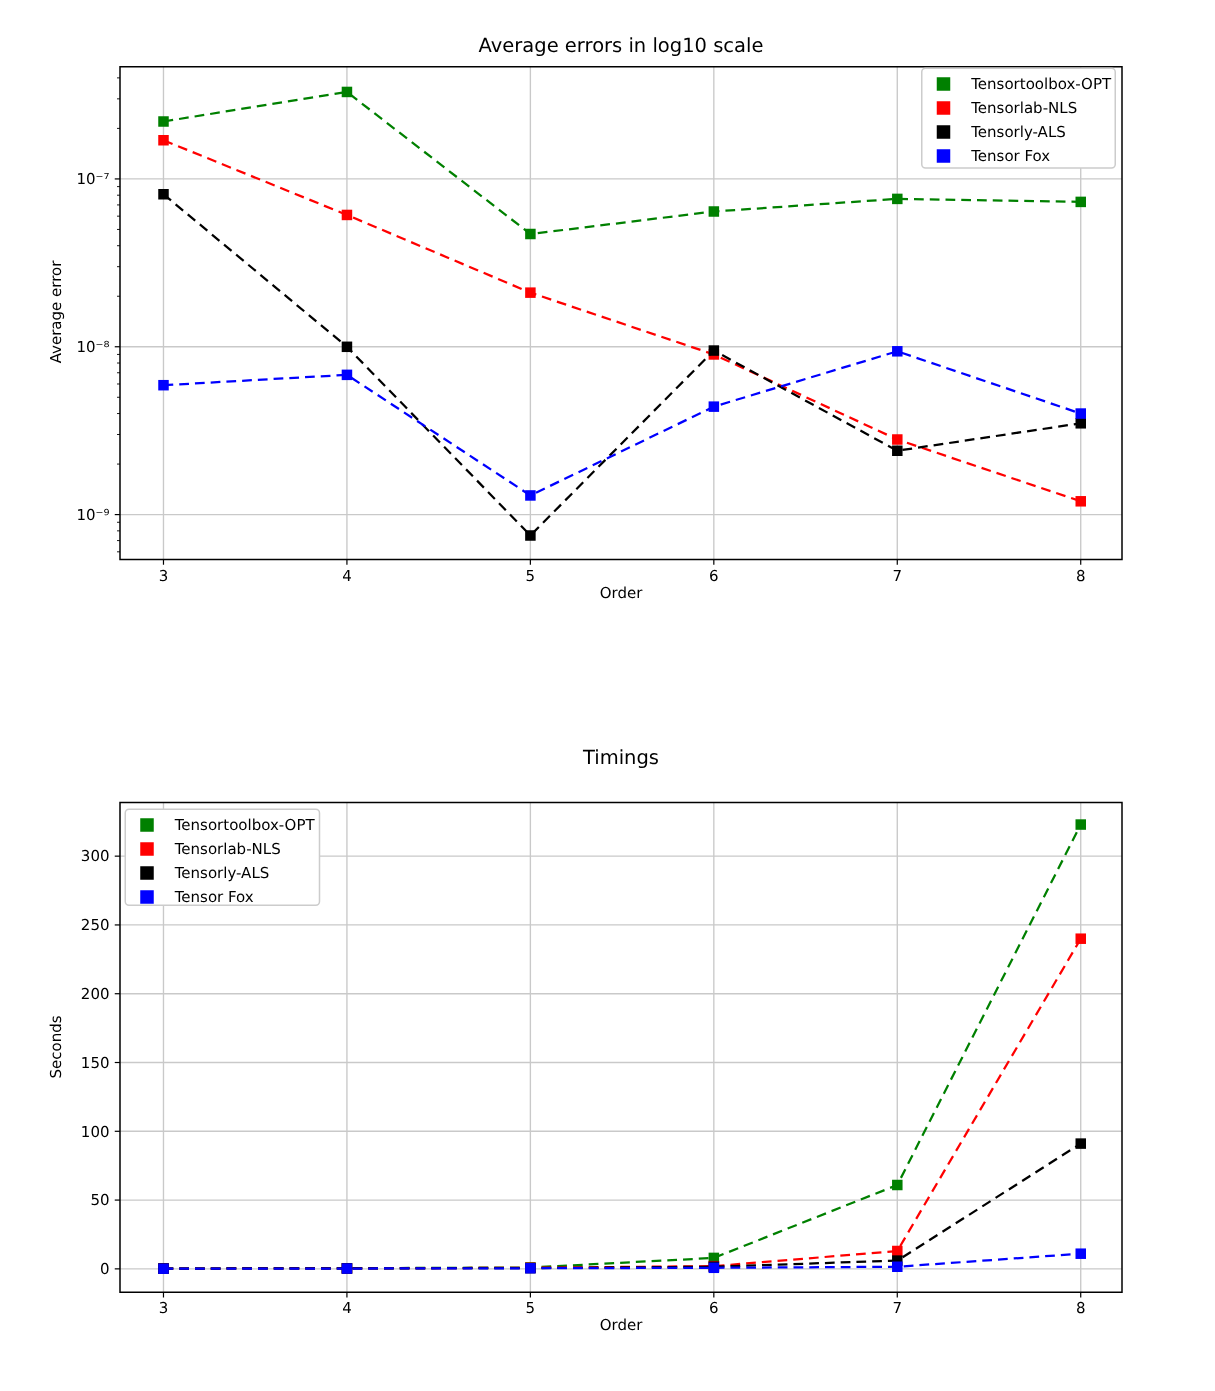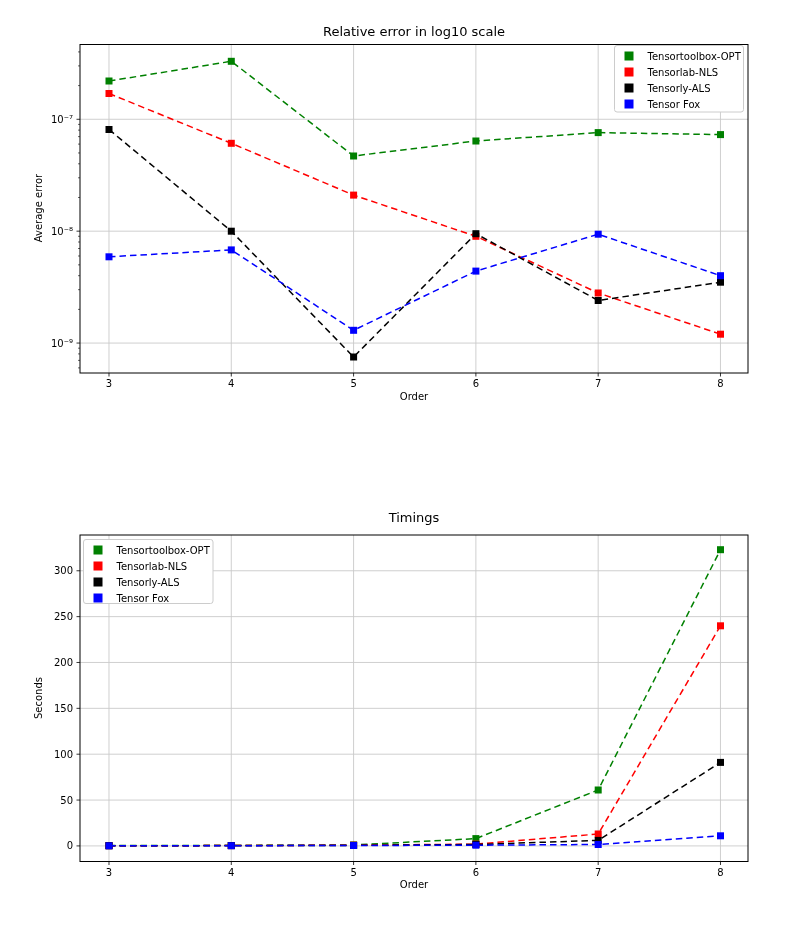--- a/index.html
+++ b/index.html
@@ -251,21 +251,21 @@
           <rect x="93.5" y="561.5" width="9" height="9" fill="#ff0000"></rect>
           <text x="116.5" y="569.5" font-size="10px" fill="#000000">Tensorlab-NLS</text>
           <rect x="93.5" y="577.5" width="9" height="9" fill="#000000"></rect>
           <text x="116.5" y="585.5" font-size="10px" fill="#000000">Tensorly-ALS</text>
           <rect x="93.5" y="593.5" width="9" height="9" fill="#0000ff"></rect>
           <text x="116.5" y="601.5" font-size="10px" fill="#000000">Tensor Fox</text>
         </g>
       </g>
     </svg>
 
-  <div class="chart-title" style="left:414px; top:31px;">Relative error in log10 scale</div>
+  <div class="chart-title" style="left:414px; top:31px;">Average errors in log10 scale</div>
   <div class="axis-label-y" style="left:38px; top:208px;">Average error</div>
   <div class="axis-label-x" style="left:414px; top:396px;">Order</div>
 
-  <div class="chart-title" style="left:414px; top:517px;">Timings</div>
+  <div class="chart-title" style="left:414px; top:506px;">Timings</div>
   <div class="axis-label-y" style="left:38px; top:698px;">Seconds</div>
   <div class="axis-label-x" style="left:414px; top:884px;">Order</div>
 
 </div>
 
 </body></html>

